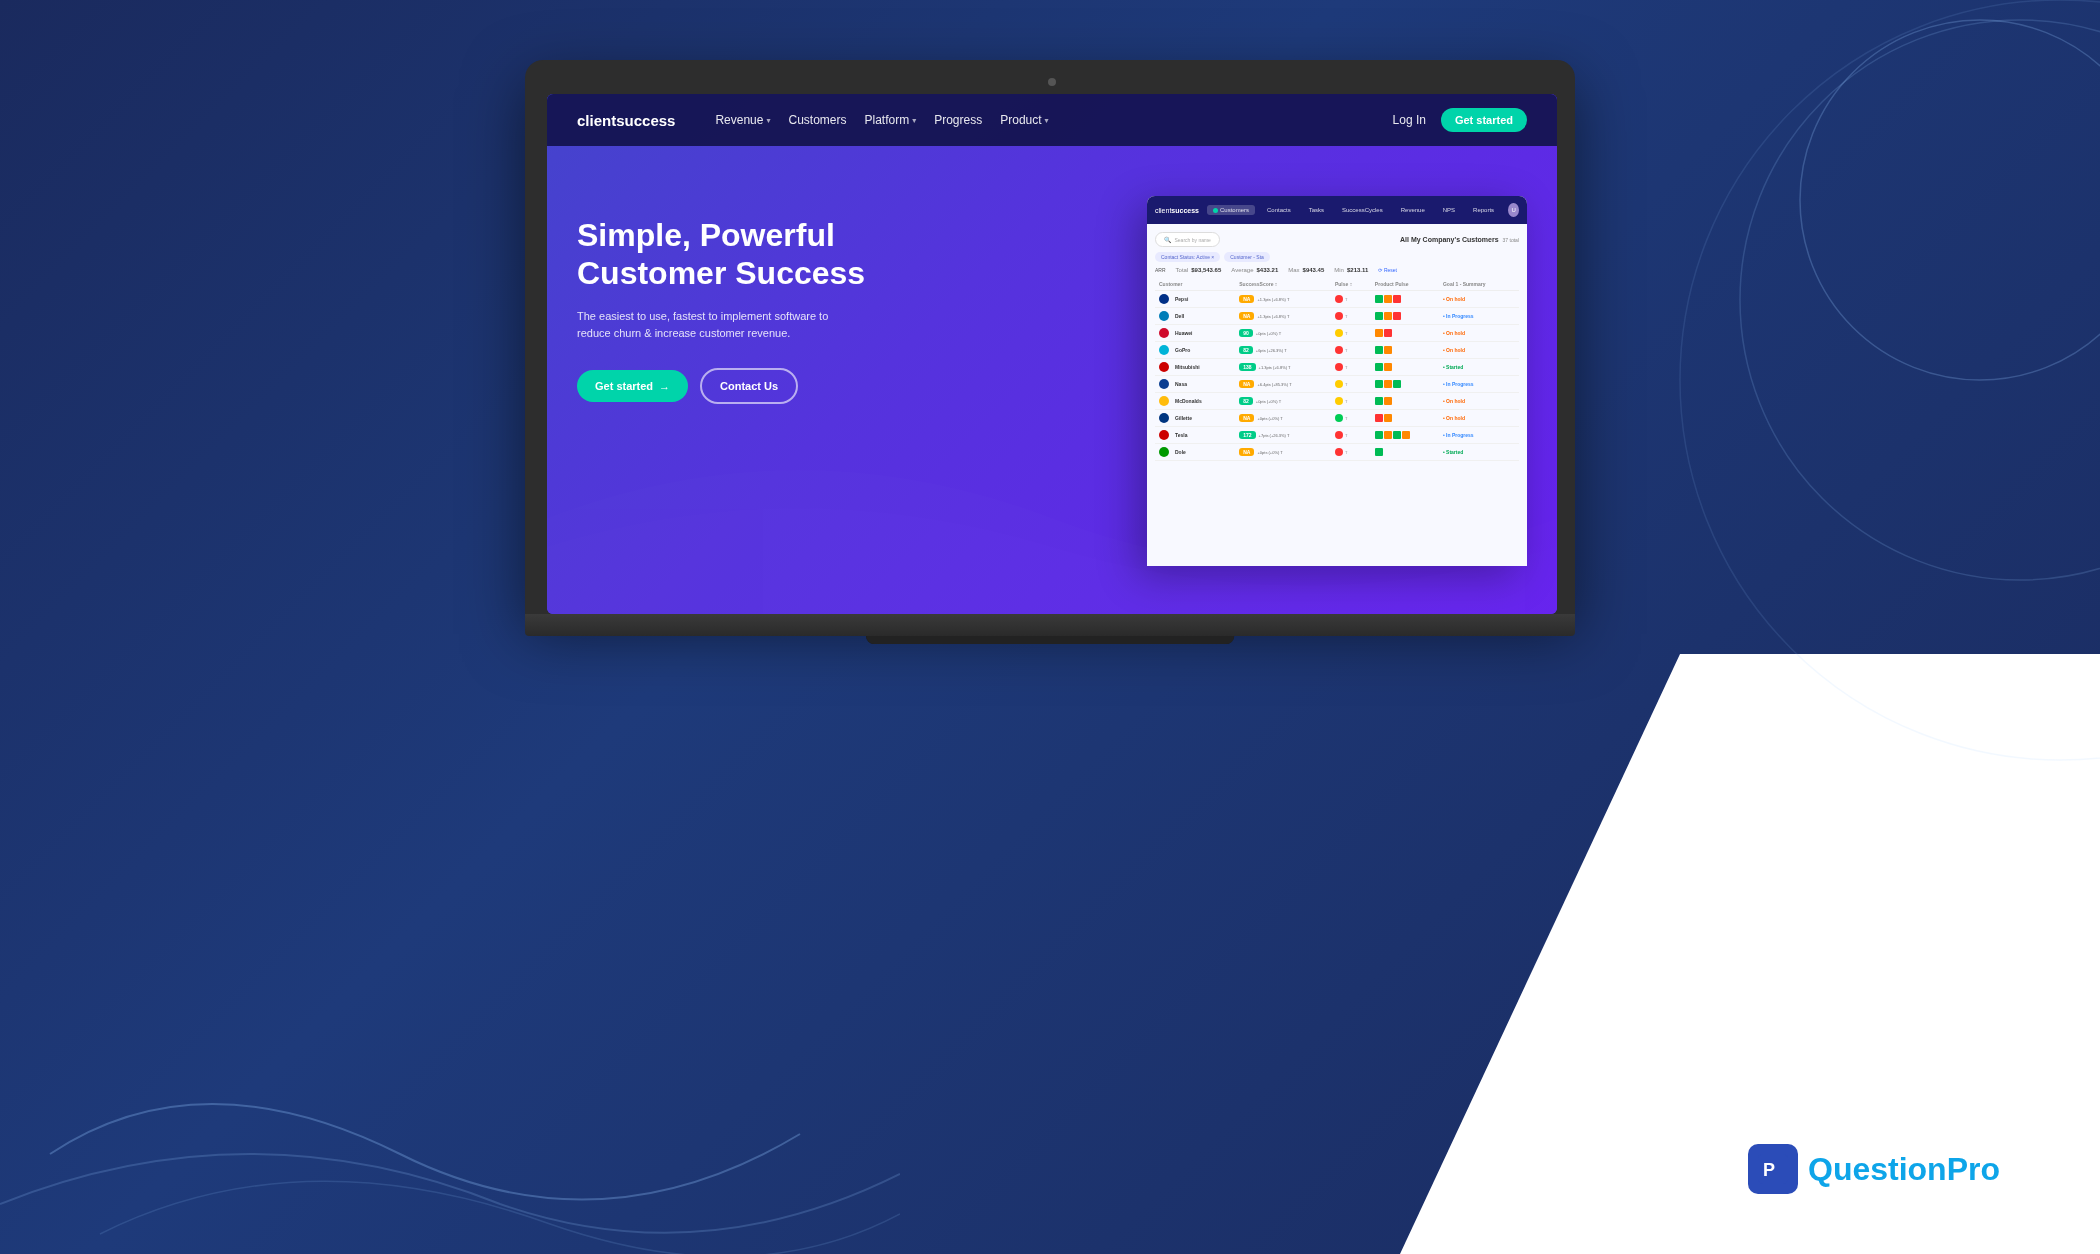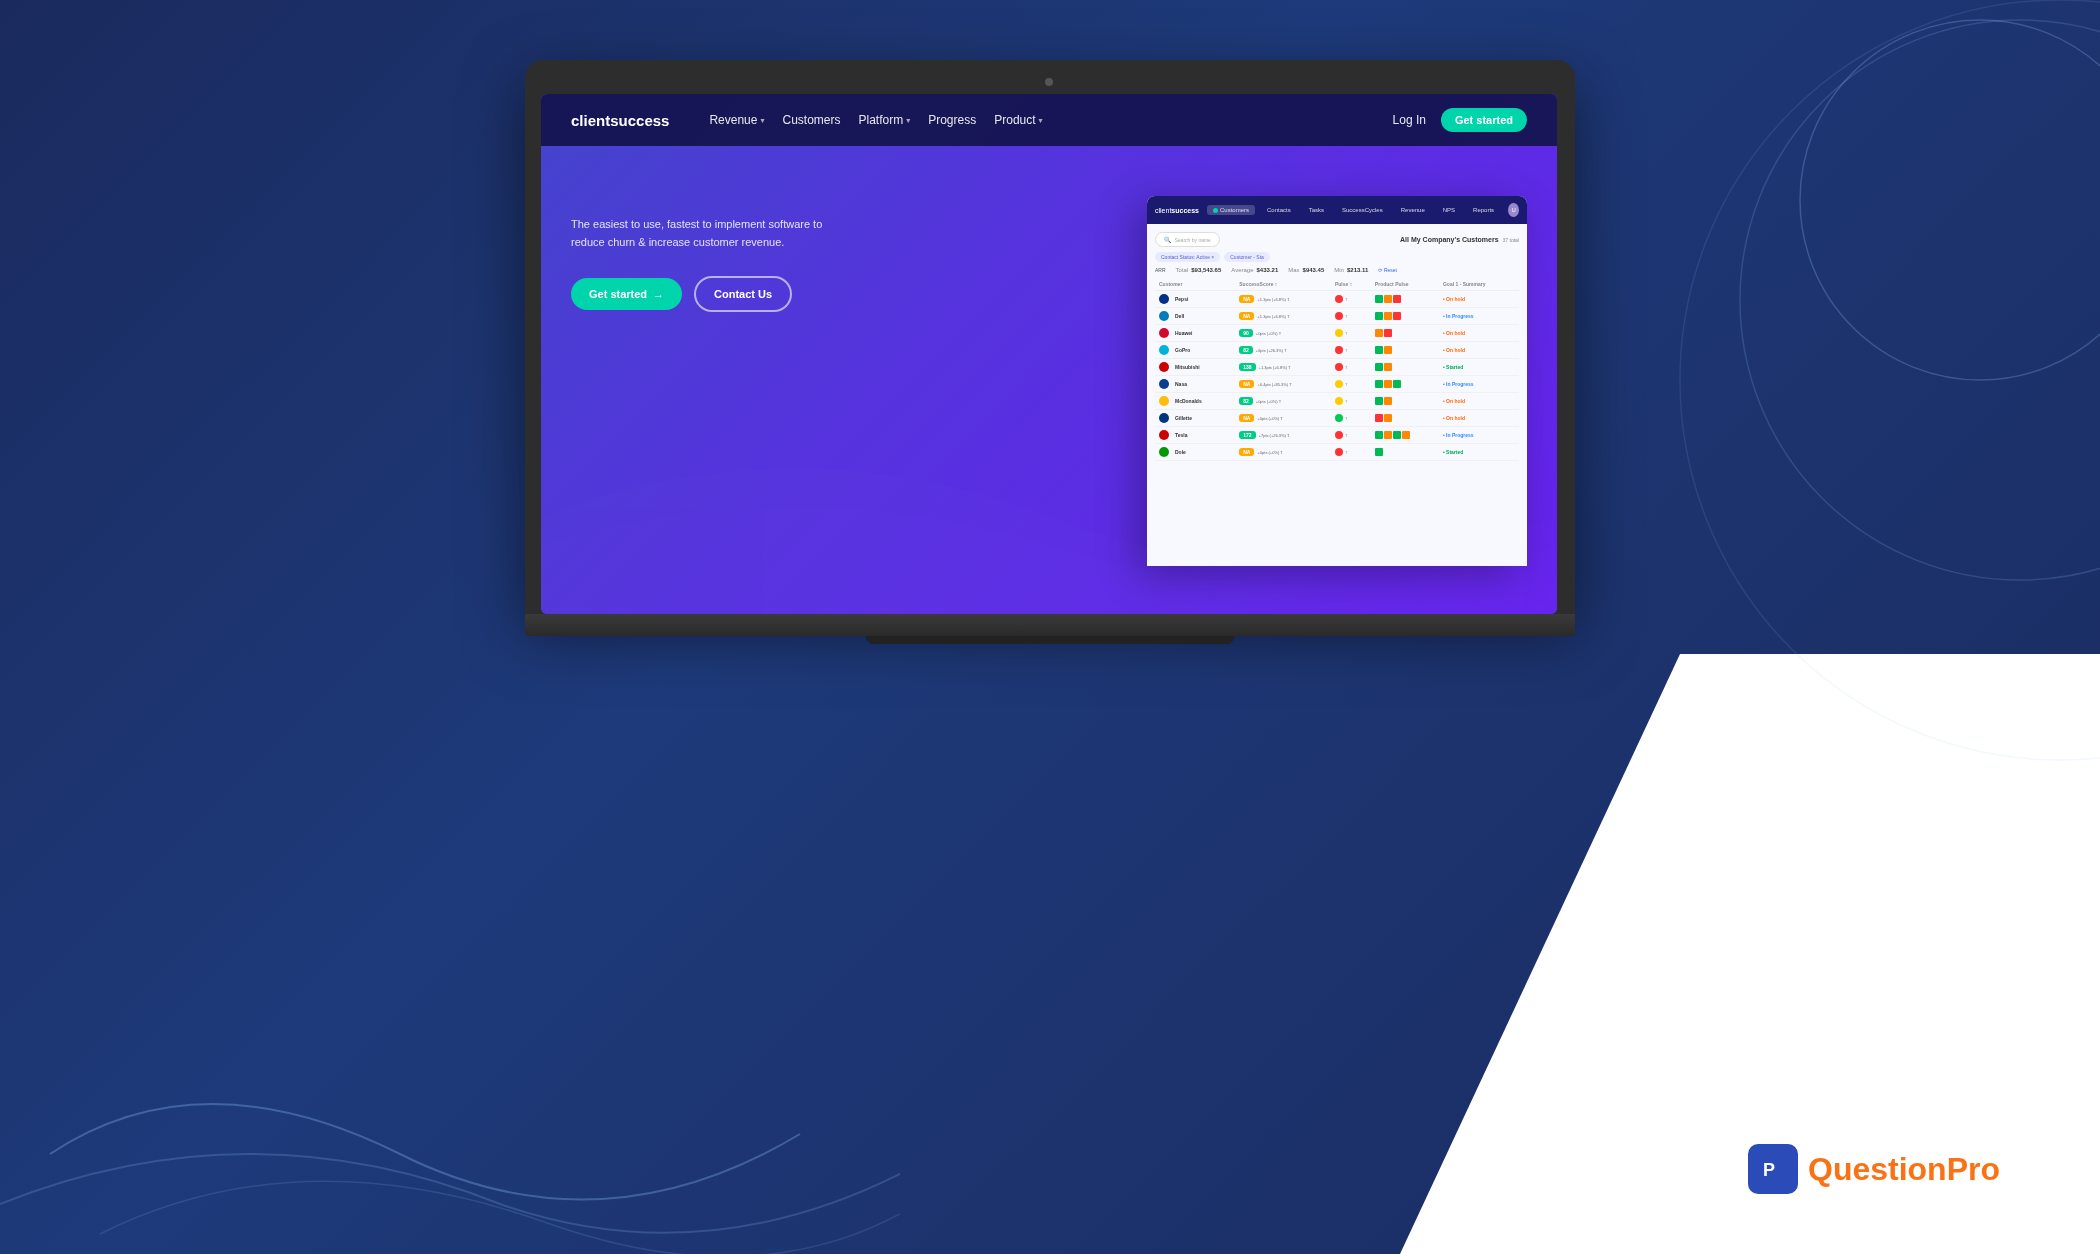--- a/index.html
+++ b/index.html
@@ -67,21 +67,21 @@
       display: flex;
       align-items: center;
       justify-content: center;
       color: white;
       font-size: 28px;
       font-weight: bold;
     }
     .qp-text {
       font-size: 32px;
       font-weight: 700;
-      color: #f97316;
+      color: #0ea5e9;
       text-align: center;
     }
 
     
     .laptop-wrapper {
       position: absolute;
       top: 60px;
       left: 200px;
       right: 200px;
       display: flex;
@@ -90,21 +90,21 @@
 
     .laptop {
       position: relative;
       width: 1050px;
     }
 
     
     .laptop-screen-bezel {
       background: #2d2d2d;
       border-radius: 18px 18px 0 0;
-      padding: 18px 18px 0 16px;
+      padding: 18px 18px 0 22px;
       position: relative;
       box-shadow: 0 20px 60px rgba(0,0,0,0.5);
     }
 
     .laptop-camera-dot {
       width: 8px;
       height: 8px;
       background: #555;
       border-radius: 50%;
       margin: 0 auto 8px;
@@ -509,20 +509,24 @@
               </div>
             </div>
             <div class="nav-right">
               <div class="nav-login">Log In</div>
               <div class="nav-get-started">Get started</div>
             </div>
           </nav>
 
           <div class="hero">
             <div class="hero-content">
+              <div class="hero-title">
+                <span>Simple, Powerful</span><br>
+                <span>Customer Success</span>
+              </div>
               <div class="hero-subtitle">The easiest to use, fastest to implement software to reduce churn &amp; increase customer revenue.</div>
               <div class="hero-buttons">
                 <button class="btn-get-started">
                   <span>Get started</span>
                   <span>→</span>
                 </button>
                 <button class="btn-contact">Contact Us</button>
               </div>
             </div>
 

